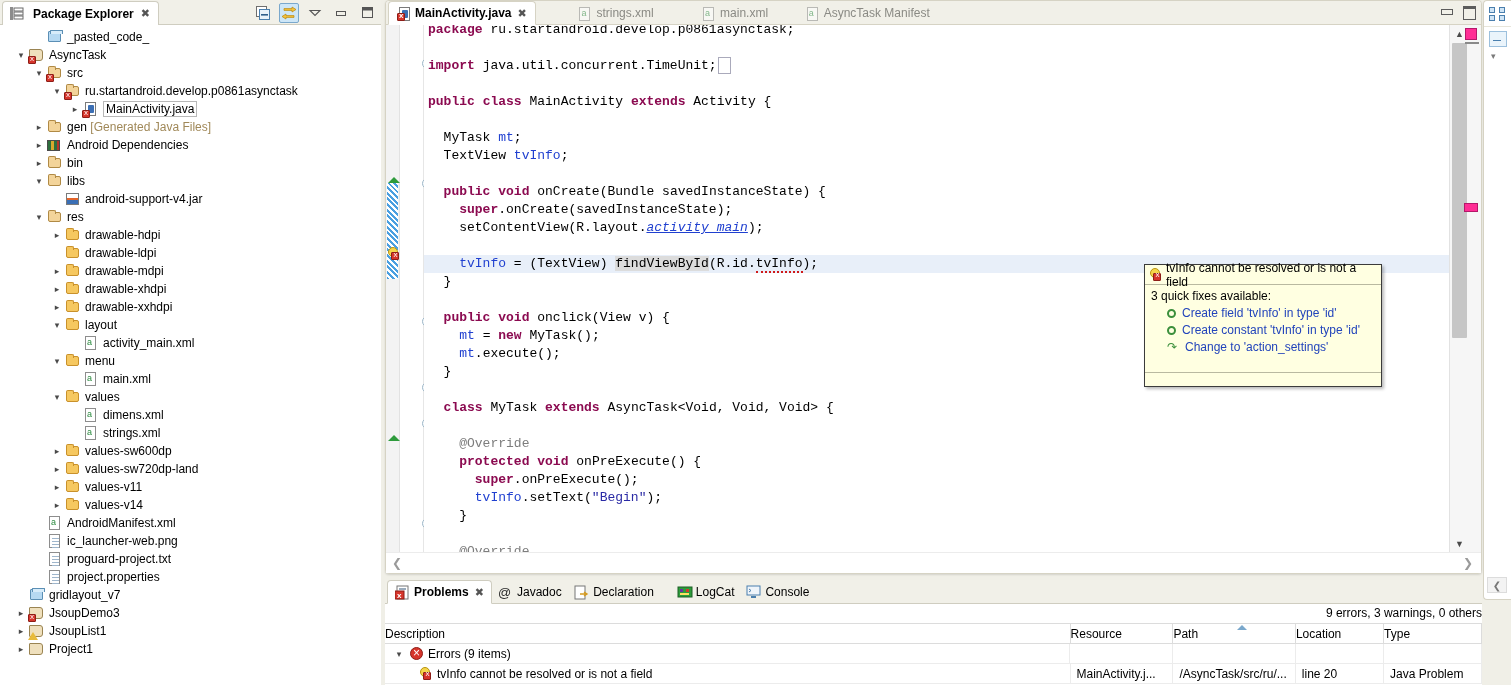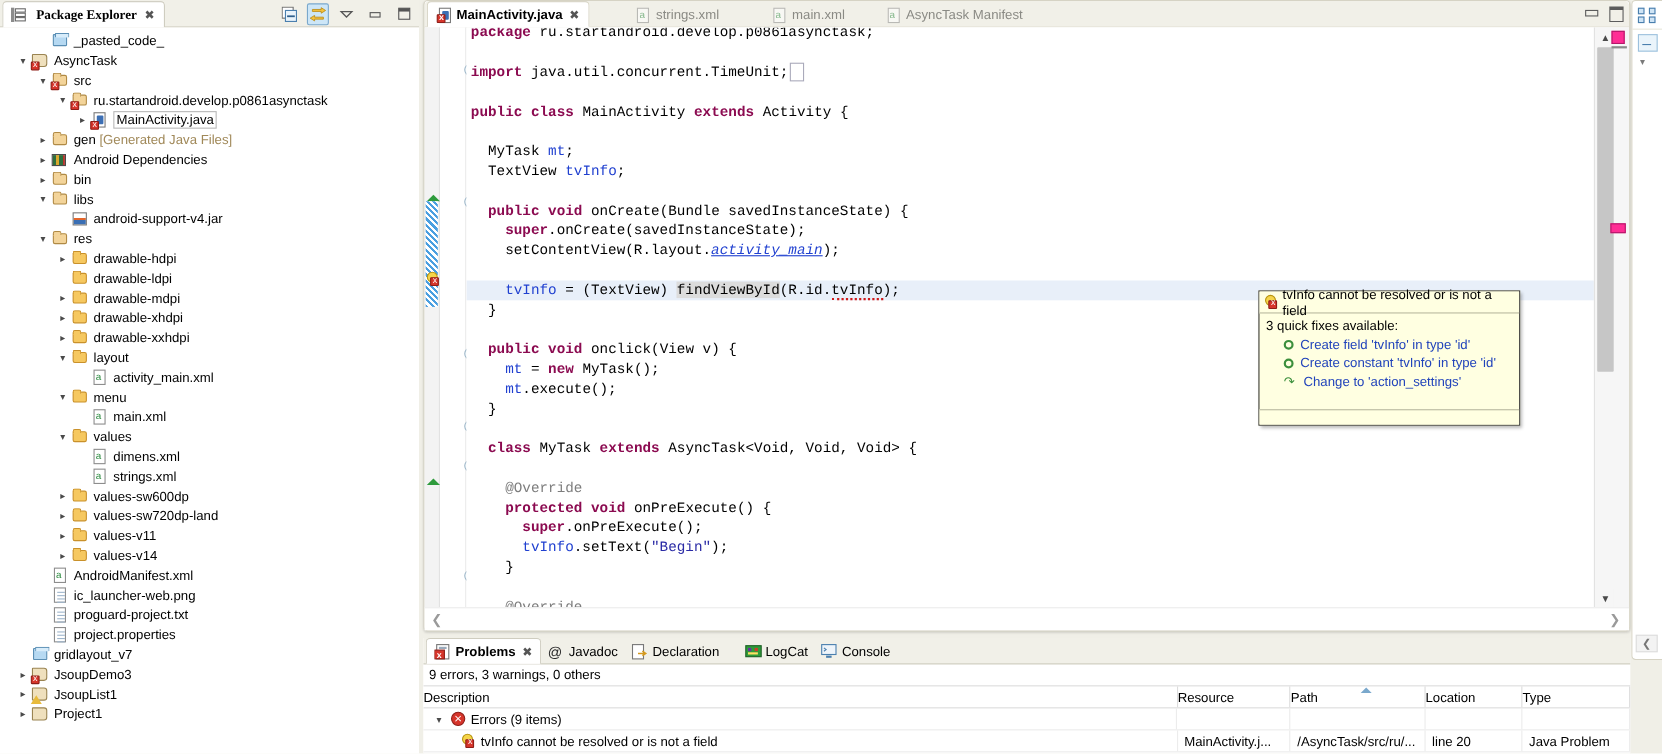--- a/index.html
+++ b/index.html
@@ -26,21 +26,21 @@
   .view-tab {
     position: absolute; left: 2px; top: 1px; height: 24px;
     display: flex; align-items: center; gap: 5px;
     padding: 0 8px 0 6px;
     background: #ffffff;
     border: 1px solid #cfcdc0; border-bottom: none;
     border-radius: 4px 4px 0 0;
     font-weight: bold; font-size: 12px;
     cursor: default;
   }
-  .view-tab .tab-label { font-weight: bold; font-family: Liberation Serif, serif; }
+  .view-tab .tab-label { font-weight: bold; }
   .tab-close { font-size: 11px; color:#555; font-weight:normal; margin-left:2px;}
   .view-toolbar {
     position: absolute; right: 4px; top: 2px; height: 21px;
     display: flex; align-items: center; gap: 6px;
   }
   .tb-btn { width: 20px; height: 20px; display:flex; align-items:center; justify-content:center; }
   .tb-btn.active { background:#cde6f7; border:1px solid #7aa8cc; border-radius:2px; }
 
   #tree {
     position: absolute; top: 25px; left: 0; right: 0; bottom: 0;
@@ -181,21 +181,21 @@
   #bottomstack {
     position:absolute; left:4px; top:580px; width:1097px; height:105px;
     background:#ffffff;
   }
   #bt-tabbar { position:relative; height:24px; background:#f1f0e8; border-bottom:1px solid #cfcdc0;}
   .bt-tab { position:absolute; top:0px; height:24px; display:flex; align-items:center; gap:4px;
             padding:0 7px; font-size:12px; cursor:default; white-space:nowrap;}
   .bt-tab.active { background:#ffffff; font-weight:bold; border:1px solid #cfcdc0; border-bottom:1px solid #ffffff;
                    border-radius:4px 4px 0 0;}
   .bt-ico { width:15px; height:15px; position:relative; flex:none;}
-  #bt-summary { height:19px; line-height:19px; font-size:12px; padding-left:5px; background:#ffffff;}
+  #bt-summary { height:19px; line-height:19px; font-size:12px; padding-left:5px; background:#ffffff;text-align:right;}
   #prob-table { position:absolute; left:0; top:43px; right:0; bottom:0; background:#ffffff;}
   .ph-row { display:flex; height:21px; border-top:1px solid #dcdcdc; border-bottom:1px solid #dcdcdc; background:#ffffff;}
   .ph { position:relative; font-size:12px; line-height:21px; border-right:1px solid #dcdcdc; color:#000;}
   .pr-row { display:flex; height:20px; border-bottom:1px solid #ececec;}
   .pc { font-size:12px; line-height:20px; padding-left:6px; border-right:1px solid #ececec; overflow:hidden; white-space:nowrap;}
   .sort-asc { position:absolute; left:64px; top:1px; width:0;height:0;
               border-left:5px solid transparent;border-right:5px solid transparent;border-bottom:5px solid #7aa8cc;}
   .err-circle{width:13px;height:13px;border-radius:50%;background:#d6352b;border:1px solid #8e1d17;position:relative;flex:none;}
   .err-circle::after{content:"\00D7";position:absolute;left:2px;top:-3px;color:#fff;font-size:12px;line-height:17px;}
 

